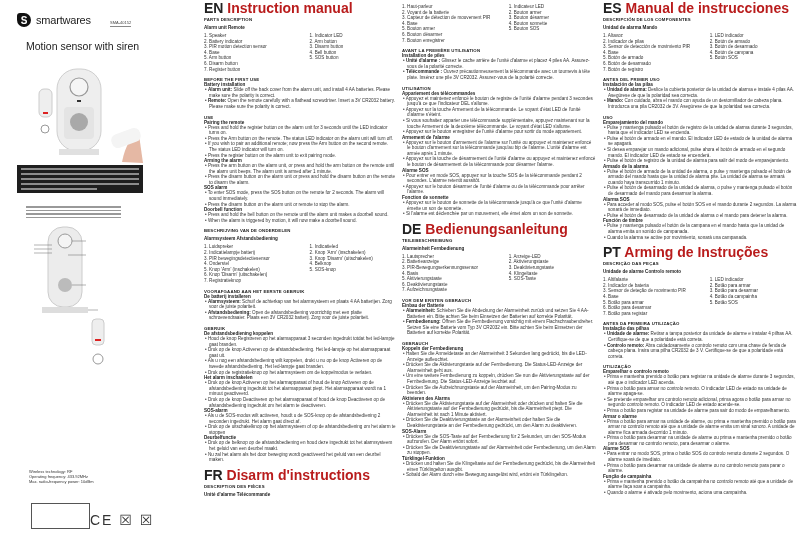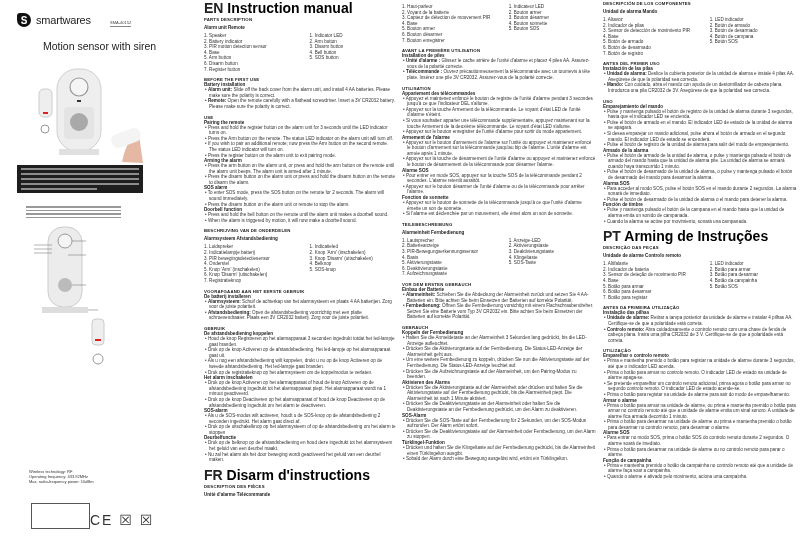--- a/index.html
+++ b/index.html
@@ -6,33 +6,33 @@
   body{width:802px;height:544px;overflow:hidden;position:relative;font-family:"Liberation Sans",sans-serif;color:#222;}
   .col{position:absolute;top:0;}
   #c0{left:0;width:198px;height:544px;}
   #c1{left:204px;width:192px;}
   #c2{left:402px;width:194px;}
   #c3{left:603px;width:194px;}
   .brand{position:absolute;left:17px;top:13px;display:flex;align-items:center;gap:5px;}
   .brand-logo{width:14px;height:14px;background:#111;border-radius:3px 7px 7px 7px;color:#fff;font-size:10px;font-weight:bold;display:flex;align-items:center;justify-content:center;}
   .brand-name{font-size:11px;color:#222;letter-spacing:-0.2px;}
   .model{position:absolute;left:110px;top:20px;font-size:4px;color:#444;border-bottom:1px solid #888;padding-bottom:1px;}
-  .prod-title{position:absolute;left:43px;top:40px;font-size:10.5px;color:#222;}
+  .prod-title{position:absolute;left:26px;top:40px;font-size:10.5px;color:#222;}
   .photo{position:absolute;left:17px;top:67px;width:126px;height:126px;}
   .caption{position:absolute;left:17px;top:165px;width:126px;height:28px;background:#1e1e1e;}
   .cap-line{height:2px;margin:3px 4px 0 4px;background:#bbb;opacity:.7;}
   .smalltxt{position:absolute;left:26px;top:206px;width:95px;}
   .smalltxt div{height:1.5px;background:#999;margin-bottom:2px;}
   .diagram{position:absolute;left:30px;top:225px;width:110px;height:170px;}
   .specs{position:absolute;left:29px;top:469px;font-size:4px;line-height:5px;color:#333;}
   .label{position:absolute;left:31px;top:503px;width:57px;height:24px;border:1px solid #555;}
   .marks{position:absolute;left:90px;top:512px;font-size:14px;color:#333;letter-spacing:2px;}
   .lang-h{font-size:14px;font-weight:bold;margin:0;line-height:16px;white-space:nowrap;}
   .lang-code{color:#222;}
-  .lang-title{color:#000000;}
+  .lang-title{color:#b91c1c;}
   .sec{font-size:4.3px;font-weight:bold;letter-spacing:.2px;margin-top:1px;color:#222;}
   .sub{font-size:4.6px;font-weight:bold;margin-top:3px;color:#222;}
   .parts{display:flex;font-size:4.6px;line-height:5.6px;margin-top:3px;color:#333;}
   .parts .pl{width:55%;}
   .bul{font-size:4.6px;line-height:5.6px;color:#333;padding-left:5px;text-indent:-4px;}
   .bul b{color:#222;}
   .gap{height:4px;}
 </style>
 </head>
 <body>
@@ -232,20 +232,21 @@
     <div class="bul">• <span>Appuyez sur la touche de désarmement de l'unité d'alarme ou appuyez et maintenez enfoncé le bouton de désarmement de la télécommande pour désarmer l'alarme.</span></div>
     <div class="sub" style="margin-top:0">Alarme SOS</div>
     <div class="bul">• <span>Pour entrer en mode SOS, appuyez sur la touche SOS de la télécommande pendant 2 secondes. L'alarme retentit aussitôt.</span></div>
     <div class="bul">• <span>Appuyez sur le bouton désarmer de l'unité d'alarme ou de la télécommande pour arrêter l'alarme.</span></div>
     <div class="sub" style="margin-top:0">Fonction de sonnette</div>
     <div class="bul">• <span>Appuyez sur le bouton de sonnette de la télécommande jusqu'à ce que l'unité d'alarme émette un son de sonnette.</span></div>
     <div class="bul">• <span>Si l'alarme est déclenchée par un mouvement, elle émet alors un son de sonnette.</span></div>
   </section>
   <div class="gap"></div>
   <section>
+    <div class="lang-h"><span class="lang-code">DE</span> <span class="lang-title">Bedienungsanleitung</span></div>
     <div class="sec">TEILEBESCHREIBUNG</div>
     <div class="sub">Alarmeinheit Fernbedienung</div>
     <div class="parts">
       <div class="pl">
           <div>1. Lautsprecher</div>
           <div>2. Batterieanzeige</div>
           <div>3. PIR-Bewegungserkennungssensor</div>
           <div>4. Basis</div>
           <div>5. Aktivierungstaste</div>
           <div>6. Deaktivierungstaste</div>
@@ -278,20 +279,21 @@
     <div class="bul">• <span>Drücken Sie die SOS-Taste auf der Fernbedienung für 2 Sekunden, um den SOS-Modus aufzurufen. Der Alarm ertönt sofort.</span></div>
     <div class="bul">• <span>Drücken Sie die Deaktivierungstaste auf der Alarmeinheit oder Fernbedienung, um den Alarm zu stoppen.</span></div>
     <div class="sub" style="margin-top:0">Türklingel-Funktion</div>
     <div class="bul">• <span>Drücken und halten Sie die Klingeltaste auf der Fernbedienung gedrückt, bis die Alarmeinheit einen Türklingelton ausgibt.</span></div>
     <div class="bul">• <span>Sobald der Alarm durch eine Bewegung ausgelöst wird, ertönt ein Türklingelton.</span></div>
   </section>
 </div>
 
 <div class="col" id="c3">
   <section>
+    <div class="lang-h"><span class="lang-code">ES</span> <span class="lang-title">Manual de instrucciones</span></div>
     <div class="sec">DESCRIPCIÓN DE LOS COMPONENTES</div>
     <div class="sub">Unidad de alarma Mando</div>
     <div class="parts">
       <div class="pl">
           <div>1. Altavoz</div>
           <div>2. Indicador de pilas</div>
           <div>3. Sensor de detección de movimiento PIR</div>
           <div>4. Base</div>
           <div>5. Botón de armado</div>
           <div>6. Botón de desarmado</div>

